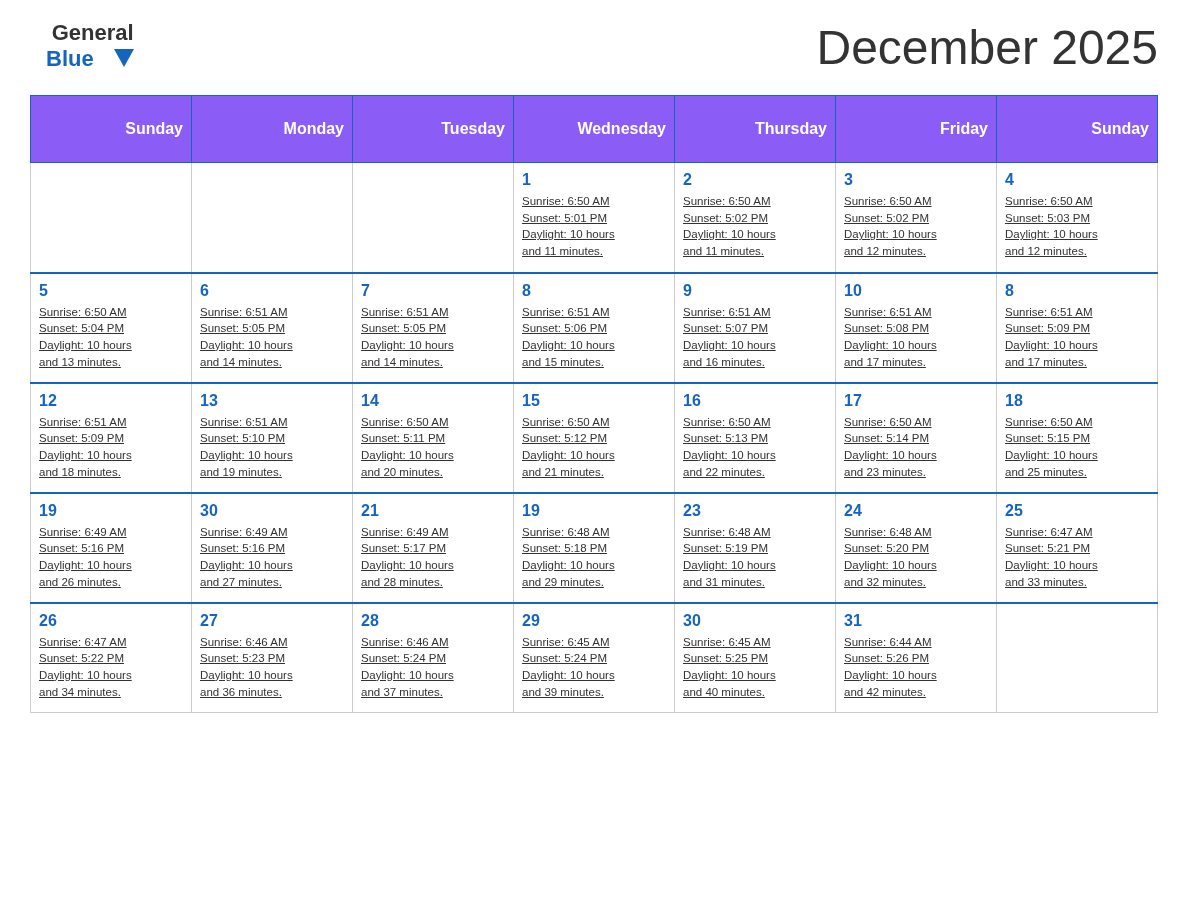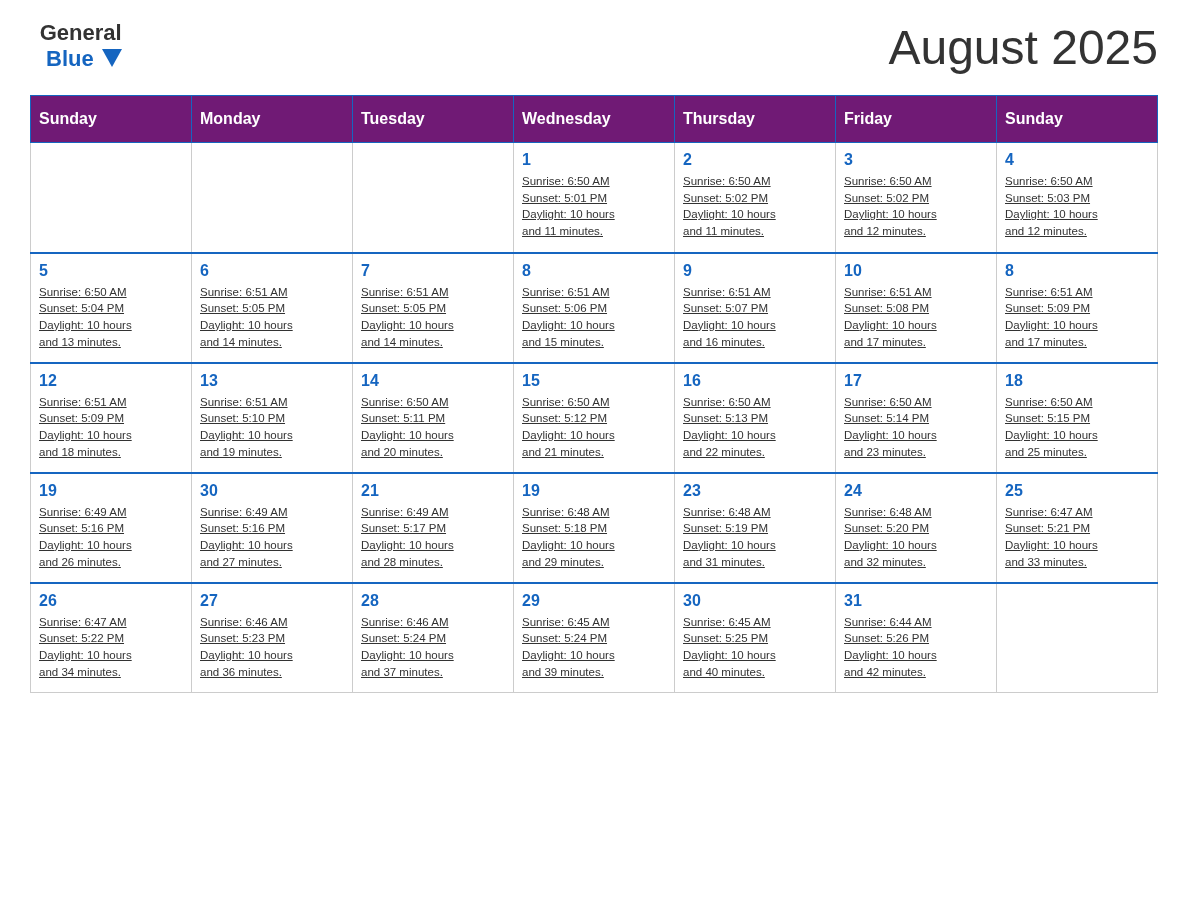--- a/index.html
+++ b/index.html
@@ -43,25 +43,25 @@
     .calendar-subtitle {
       font-size: 20px;
       color: #555;
     }
     .calendar {
       width: 100%;
       border-collapse: collapse;
       border: 1px solid #ccc;
     }
     .calendar th {
-      background-color: #701a75;
+      background-color: #8b5cf6;
       color: #fff;
       font-size: 16px;
-      padding: 14px 8px;
-      text-align: left;
+      padding: 24px 8px;
+      text-align: right;
       border: 1px solid #1565c0;
     }
     .calendar td {
       vertical-align: top;
       padding: 8px;
       border: 1px solid #ccc;
       width: 14.28%;
       min-height: 110px;
       height: 110px;
     }
@@ -88,32 +88,32 @@
       border-top: none;
     }
   </style>
 </head>
 <body>
 
 <div class="header">
   <div class="logo">
     <div style="display:flex; flex-direction:column; align-items:flex-end;">
       <span class="logo-text-general">General</span>
-      <div style="display:flex; align-items:center; justify-content:flex-end; gap:8px;margin-left:16px;">
+      <div style="display:flex; align-items:center; justify-content:flex-end; gap:20px;margin-left:16px;">
         <span class="logo-text-blue">Blue</span>
         <div style="position:relative; width:20px; height:20px; overflow:hidden;">
           <svg width="20" height="20" viewBox="0 0 20 20">
             <polygon points="0,0 20,0 10,18" fill="#1565c0"></polygon>
           </svg>
         </div>
       </div>
     </div>
   </div>
   <div class="title-block">
-    <div class="calendar-title">August 2025</div>
+    <div class="calendar-title">December 2025</div>
   </div>
 </div>
 
 <table class="calendar">
   <thead>
     <tr id="weekday-header">
     <th>Sunday</th>
         <th>Monday</th>
         <th>Tuesday</th>
         <th>Wednesday</th>

